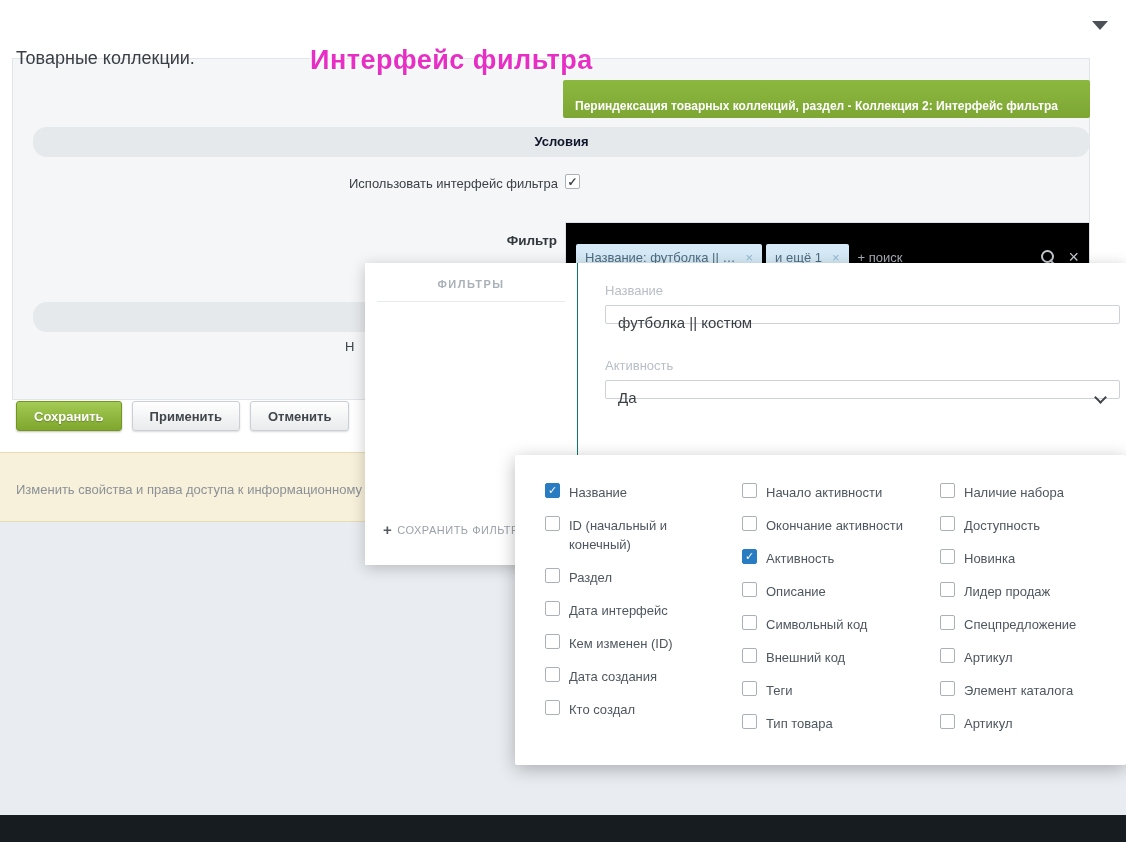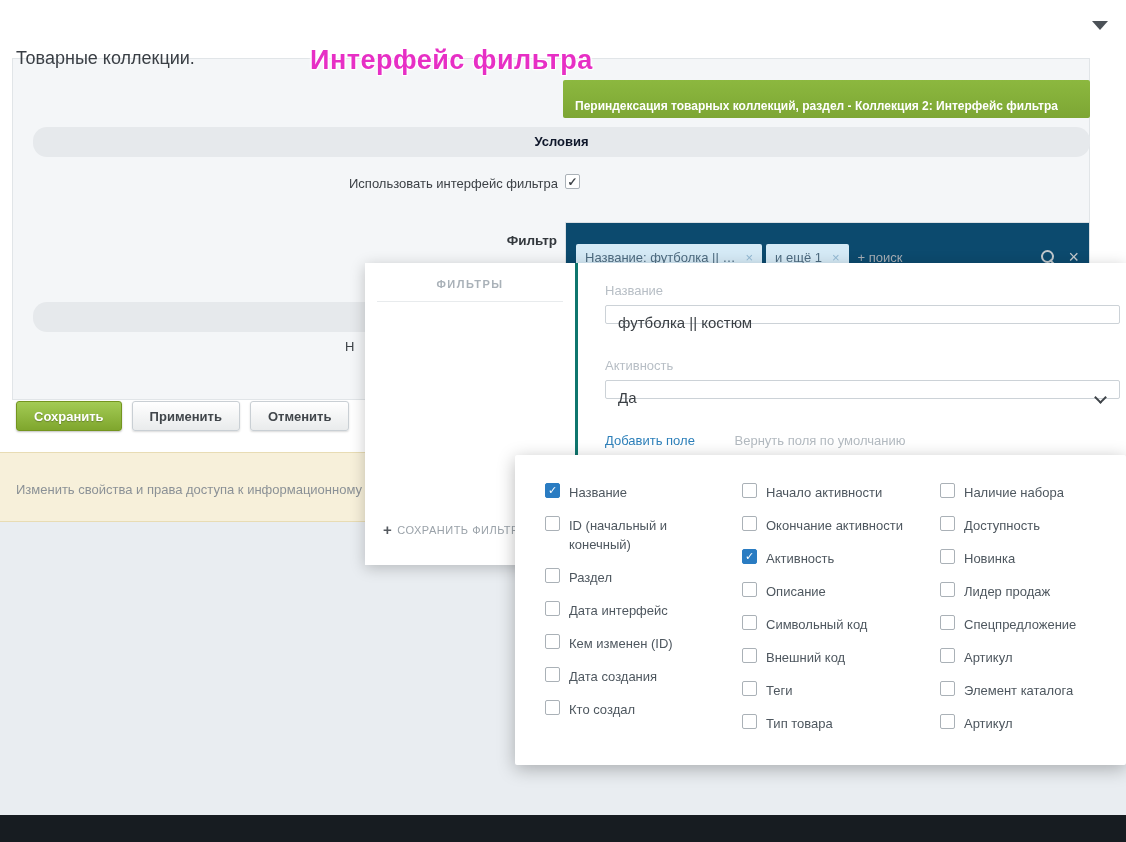--- a/index.html
+++ b/index.html
@@ -31,21 +31,21 @@
 
   .use-filter-label { position:absolute; right:568px; top:176px; font-size:13px; color:#3c4146; z-index:2; }
   .cb { width:15px; height:15px; border:1px solid #aab1b7; border-radius:2px; background:#fff;
     display:inline-flex; align-items:center; justify-content:center; cursor:pointer; flex-shrink:0; }
   .cb-plain { position:absolute; left:565px; top:174px; z-index:2; }
   .cb-plain[data-checked="true"]::after { content:"✓"; font-size:12px; color:#3f4449; font-weight:bold; }
   .cb-blue[data-checked="true"] { background:#2a7cc2; border-color:#2a7cc2; }
   .cb-blue[data-checked="true"]::after { content:"✓"; font-size:11px; color:#fff; }
 
   .filter-label { position:absolute; right:569px; top:233px; font-size:13.5px; font-weight:bold; color:#33383d; z-index:3; }
-  .filter-field { position:absolute; left:565px; top:222px; width:525px; height:54px; background:#0c4a6e;
+  .filter-field { position:absolute; left:565px; top:222px; width:525px; height:54px; background:#000000;
     border:1px solid #dbe0e4; display:flex; align-items:center; padding:16px 10px 0 6px; z-index:3; cursor:text; }
   .chip { background:#d5eaf6; color:#4d6b80; font-size:13px; padding:6px 9px; margin-left:4px;
     border-radius:2px; display:flex; align-items:center; white-space:nowrap; cursor:default; }
   .chip-x { color:#93b9d3; font-size:13px; margin-left:10px; cursor:pointer; }
   .search-ph { color:#a6adb4; font-size:13px; margin-left:9px; }
   .mag-icon { margin-left:auto; position:relative; width:16px; height:16px; cursor:pointer; }
   .mag-icon::before { content:""; position:absolute; left:1px; top:1px; width:9px; height:9px;
     border:2px solid #c2c8cd; border-radius:50%; }
   .mag-icon::after { content:""; position:absolute; left:11px; top:10px; width:2px; height:6px;
     background:#c2c8cd; transform:rotate(-45deg); }
@@ -64,21 +64,21 @@
   .notice { position:absolute; left:0; top:452px; width:1126px; height:70px; background:#f7f0da;
     border-top:1px solid #e8dcb4; border-bottom:1px solid #e8dcb4; z-index:3; }
   .notice-text { position:absolute; left:16px; top:29px; font-size:13px; color:#8b9196; white-space:nowrap; }
 
   .bg-lower { position:absolute; left:0; top:522px; width:1126px; height:293px; background:#e9edf1; z-index:1; }
   .footer { position:absolute; left:0; top:815px; width:1126px; height:27px; background:#171c21; z-index:5; }
 
   
   .filter-panel { position:absolute; left:365px; top:263px; width:761px; height:302px; background:#fff;
     box-shadow:0 3px 14px rgba(0,0,0,.22); z-index:10; }
-  .fp-sidebar { position:absolute; left:0; top:0; width:213px; height:302px; border-right:3px solid #0f766e; }
+  .fp-sidebar { position:absolute; left:0; top:0; width:213px; height:302px; border-right:1px solid #0f766e; }
   .fp-sidebar-title { text-align:center; font-size:11px; font-weight:bold; letter-spacing:1.5px;
     color:#a9b1b8; padding-top:15px; }
   .fp-sidebar-hr { position:absolute; left:12px; right:12px; top:38px; border-bottom:1px solid #e8ebed; }
   .fp-save { position:absolute; left:18px; top:258px; font-size:11px; letter-spacing:.5px; color:#9aa2a9;
     cursor:pointer; white-space:nowrap; }
   .fp-save .plus { color:#555a60; font-size:15px; font-weight:bold; margin-right:5px; vertical-align:-1px; }
   .fp-main { position:absolute; left:240px; top:0; width:515px; height:302px; }
   .fp-label { position:absolute; font-size:13px; color:#b7bec5; }
   .fp-label.l1 { top:20px; } .fp-label.l2 { top:95px; }
   .fp-input, .fp-select { position:absolute; left:0; width:515px; height:19px; border:1px solid #ccd2d7;
@@ -167,24 +167,20 @@
     <div class="fp-main">
       <div class="fp-label l1">Название</div>
       <div class="fp-input">
         <span>футболка || костюм</span>
       </div>
       <div class="fp-label l2">Активность</div>
       <div class="fp-select">
         <span>Да</span>
         <span class="sel-chev"></span>
       </div>
-      <div class="fp-links">
-        <span class="fp-link">Добавить поле</span>
-        <span class="fp-muted">Вернуть поля по умолчанию</span>
-      </div>
     </div>
   </div>
 
   <div class="field-popup">
     <div class="fp-col c1">
       <div class="fp-item">
         <span class="cb cb-blue" data-checked="true"></span>
         <span class="fp-item-label">Название</span>
       </div>
       <div class="fp-item">

